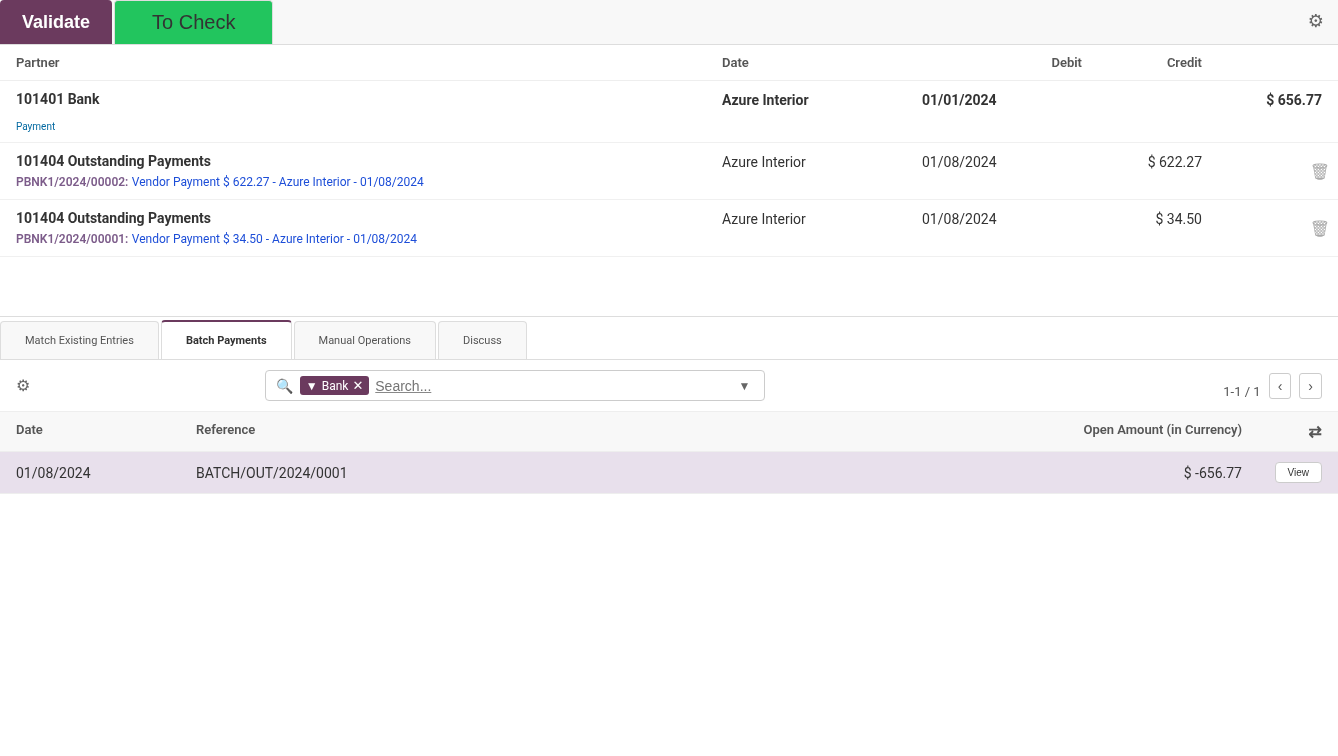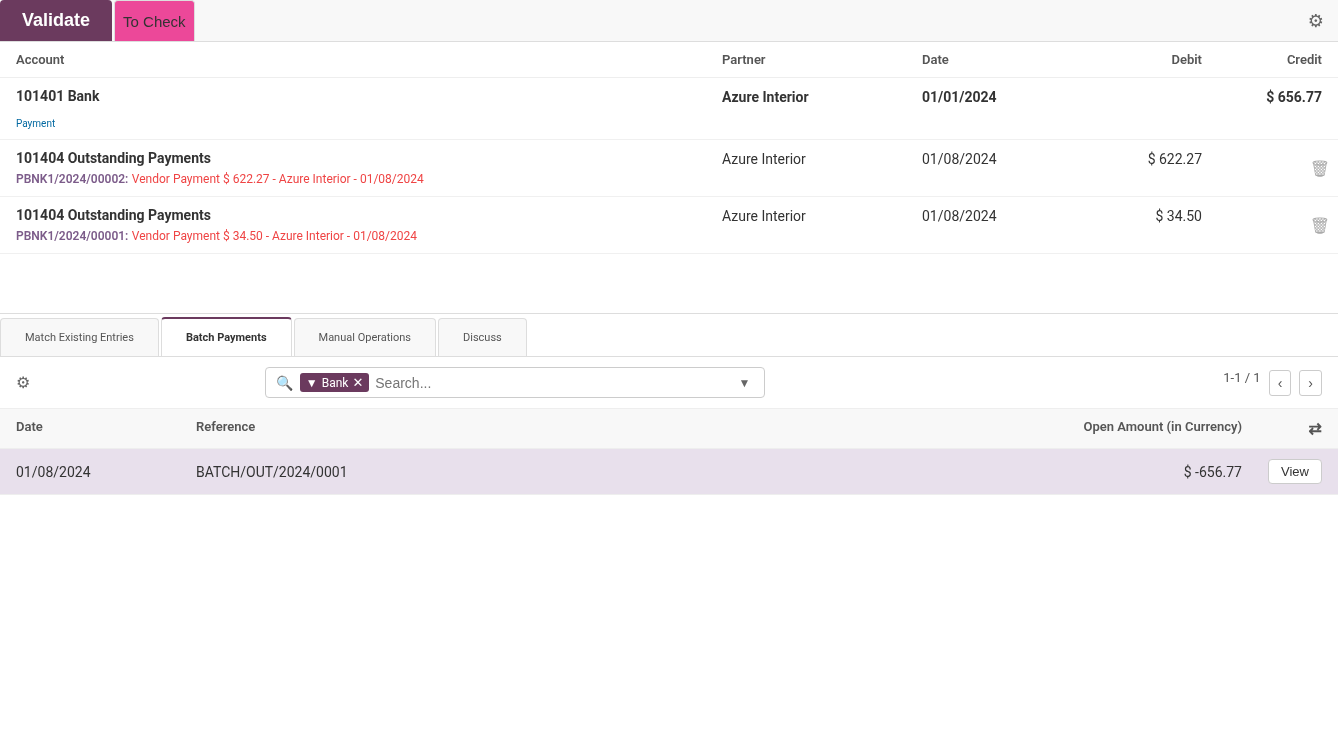--- a/index.html
+++ b/index.html
@@ -17,26 +17,26 @@
       background: #6b3a5e;
       color: #fff;
       border: none;
       padding: 10px 22px;
       font-size: 18px;
       font-weight: 600;
       cursor: pointer;
       border-radius: 4px 4px 0 0;
     }
     .top-tab-check {
-      background: #ec4899;
+      background: #22c55e;
       color: #333;
       border: 1px solid #ddd;
       border-bottom: none;
-      padding: 10px 8px;
-      font-size: 15px;
+      padding: 10px 37px;
+      font-size: 20px;
       font-weight: 500;
       cursor: pointer;
       border-radius: 4px 4px 0 0;
       margin-left: 2px;
     }
     .gear-icon-top {
       margin-left: auto;
       padding: 10px 14px;
       cursor: pointer;
       color: #666;
@@ -63,21 +63,21 @@
       padding: 10px 16px;
       border-bottom: 1px solid #f0f0f0;
       align-items: start;
       position: relative;
     }
 
     .row-account { }
     .row-account-name { font-weight: 700; font-size: 14px; }
     .row-account-sub { font-size: 10px; color: #0369a1; margin-top: 14px; }
     .row-link { color: #7c5c8a; font-weight: 600; font-size: 12px; cursor: pointer; text-decoration: none; margin-top: 16px; }
-    .row-desc { color: #ef4444; font-size: 12px; text-align: right; }
+    .row-desc { color: #1d4ed8; font-size: 12px; text-align: right; }
 
     .row-partner { font-size: 14px; padding-top: 1px; }
     .row-partner-bold { font-weight: 700; }
     .row-date { font-size: 14px; padding-top: 1px; }
     .row-date-bold { font-weight: 700; }
     .row-debit { text-align: right; font-size: 14px; padding-top: 1px; }
     .row-credit { text-align: right; font-size: 14px; padding-top: 1px; font-weight: 700; }
 
     .delete-icon {
       position: absolute;
@@ -153,33 +153,34 @@
       font-size: 12px;
       gap: 4px;
     }
     .filter-badge-x { cursor: pointer; font-size: 13px; }
     .search-input {
       border: none;
       outline: none;
       font-size: 14px;
       flex: 1;
       color: #888;
+      text-decoration: underline;
     }
     .search-dropdown-btn {
       background: none;
       border: none;
       cursor: pointer;
       color: #666;
       font-size: 12px;
       padding: 0 4px;
     }
     .pagination {
       margin-left: auto;
       display: flex;
-      align-items: flex-start;
+      align-items: flex-end;
       gap: 8px;
       font-size: 13px;
       color: #555;
     }
     .pagination-btn {
       border: 1px solid #ccc;
       background: #fff;
       cursor: pointer;
       padding: 4px 8px;
       border-radius: 3px;
@@ -207,41 +208,40 @@
       background: #e8e0ec;
     }
     .col-open-amount { text-align: right; }
     .col-actions { text-align: right; }
     .view-btn {
       background: #fff;
       border: 1px solid #ccc;
       border-radius: 4px;
       padding: 4px 12px;
       cursor: pointer;
-      font-size: 13px;
+      font-size: 10px;
       color: #333;
     }
     .settings-icon-col {
       display: flex;
       justify-content: flex-end;
       align-items: center;
     }
     .adjust-icon { color: #555; font-size: 16px; cursor: pointer; }
   </style>
 </head>
 <body>
 
 <div class="top-tabs">
   <button class="top-tab-validate">Validate</button>
   <button class="top-tab-check">To Check</button>
   <div class="gear-icon-top">⚙</div>
 </div>
 
 <div class="col-headers">
-  <div class="col-header-account">Account</div>
   <div class="col-header-partner">Partner</div>
   <div class="col-header-date">Date</div>
   <div class="col-header-debit">Debit</div>
   <div class="col-header-credit">Credit</div>
 </div>
 
 <div class="table-row">
   <div class="row-account">
     <div class="row-account-name">101401 Bank</div>
     <div class="row-account-sub">Payment</div>

